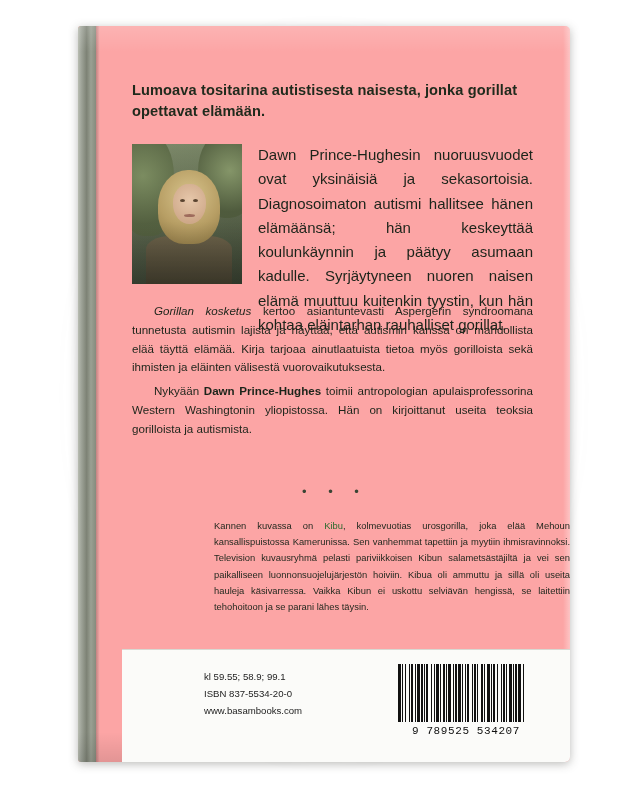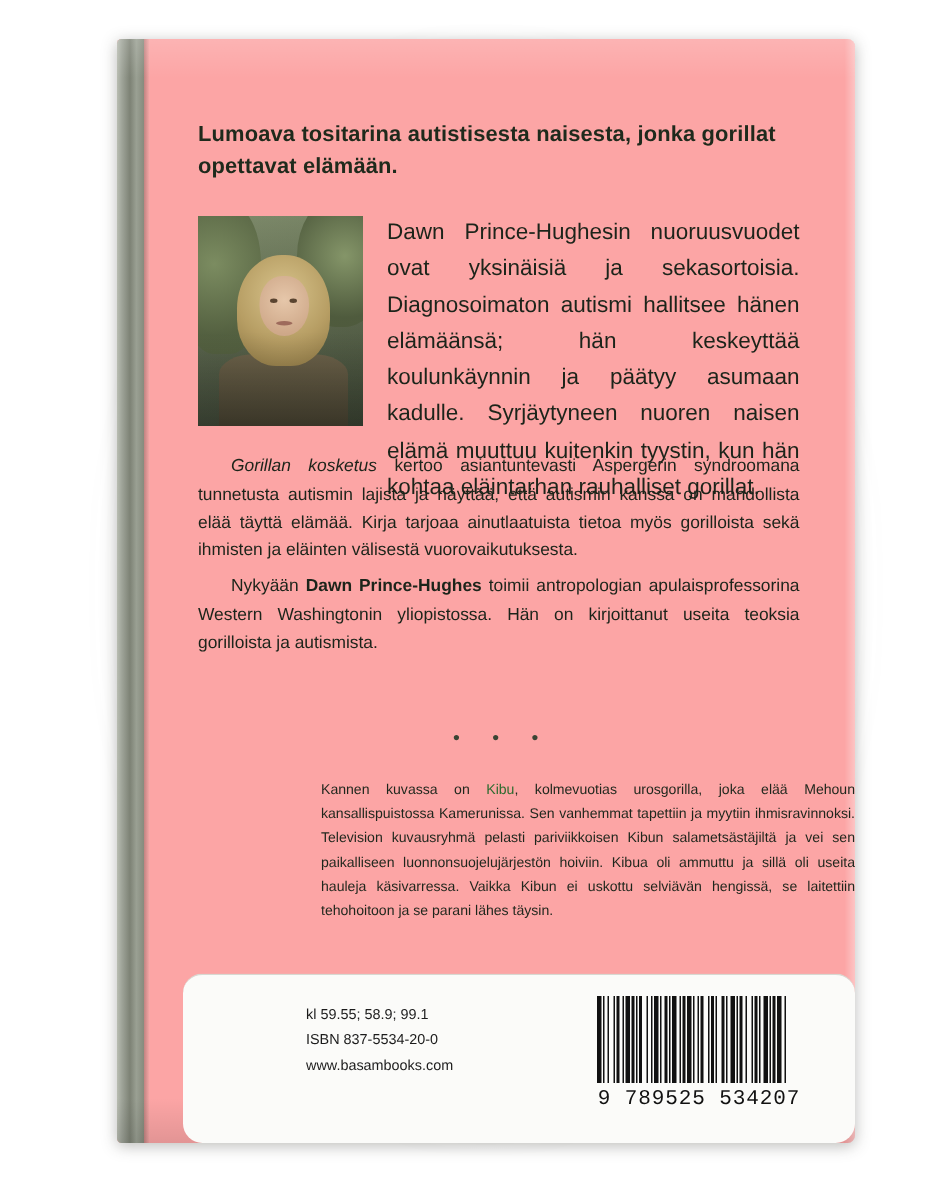--- a/index.html
+++ b/index.html
@@ -228,21 +228,20 @@
 
   
   .bottom-panel {
     position: absolute;
     left: 22px;
     right: 0;
     bottom: 0;
     height: 112px;
     background: #fbfbf9;
     border-top: 1px solid #d8d9d2;
-    border-radius: 13px;
   }
   .isbn-lines {
     position: absolute;
     left: 82px;
     top: 18px;
     font-size: 9.6px;
     line-height: 1.78;
     color: #1c1c1c;
   }
   .isbn-lines div { white-space: nowrap; }
@@ -269,21 +268,21 @@
     gap: 0;
   }
   .bars i {
     display: block;
     background: #111;
     height: 100%;
   }
   .barcode-num {
     margin-top: 3px;
     font-family: "Liberation Mono", monospace;
-    font-size: 14px;
+    font-size: 11px;
     letter-spacing: 0.6px;
     color: #111;
     text-align: center;
   }
 </style>
 </head>
 <body>
 
 <div class="photo-stage">
   <div class="book-shadow"></div>

